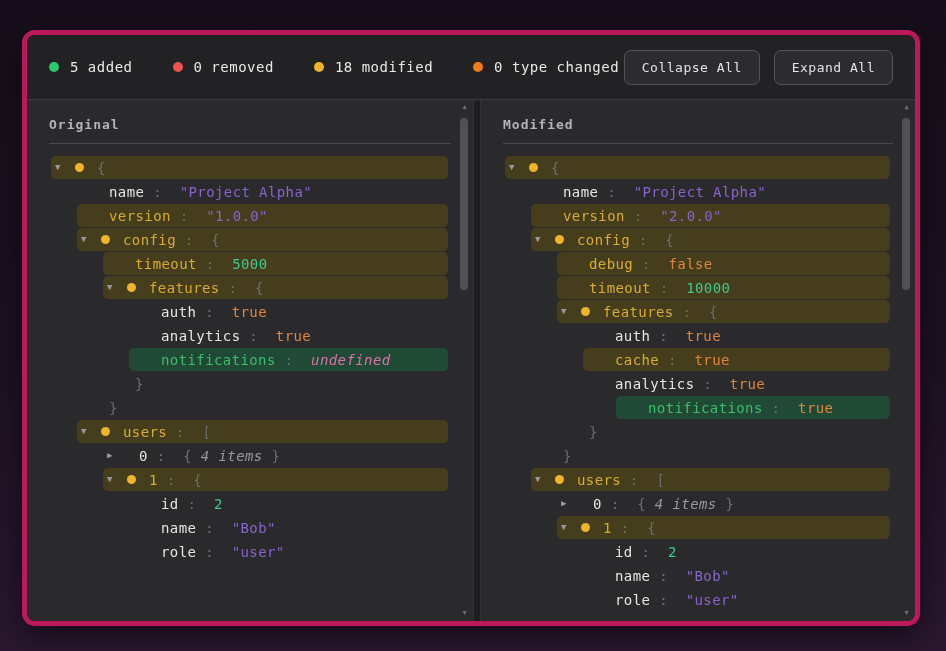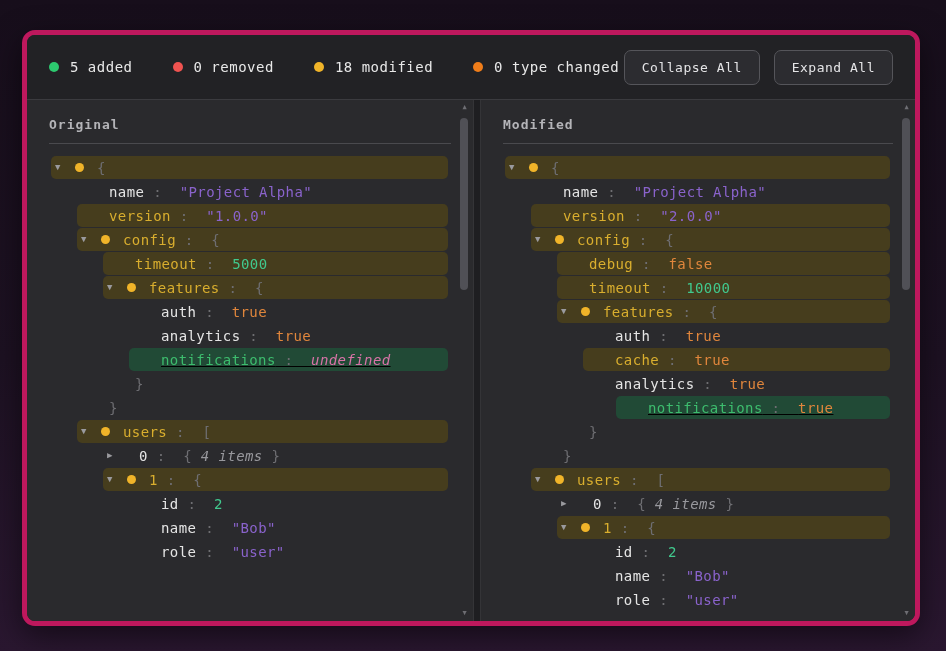--- a/index.html
+++ b/index.html
@@ -35,21 +35,21 @@
   .panel.right{flex:1;}
   .vdivider{width:6px;background:#1e1e21;border-left:1px solid #343437;border-right:1px solid #343437;}
   .panel-title{margin:17px 22px 0;font-size:13px;font-weight:bold;color:#b4b4b8;letter-spacing:1px;}
   .title-rule{margin:11px 22px 12px;border:none;border-top:1px solid #4a4a4e;}
   .rows{padding:0 25px 0 22px;}
   .row{
     height:23px;margin-bottom:1px;display:flex;align-items:center;
     border-radius:5px;box-sizing:border-box;padding-left:4px;
   }
   .hl-mod{background:#463d1d;}
-  .hl-add{background:#214a36;text-decoration:underline;}
+  .hl-add{background:#214a36;}
   .toggle{width:20px;flex:0 0 auto;font-size:9px;color:#9a9a9e;line-height:1;}
   .dot{width:9px;height:9px;border-radius:50%;background:#f0b429;margin-right:13px;flex:0 0 auto;}
   .dot-space{width:12px;flex:0 0 auto;}
   .leaf-space{width:28px;flex:0 0 auto;}
   .segs{font-size:14px;letter-spacing:.4px;white-space:pre;line-height:1;}
   .s-key{color:#e5e5e5;margin-top:36px;}
   .s-keymod{color:#d9ae2e;}
   .s-keyadd{color:#3dbd6e;}
   .s-punct{color:#6e6e72;}
   .s-string{color:#8a63cc;}

